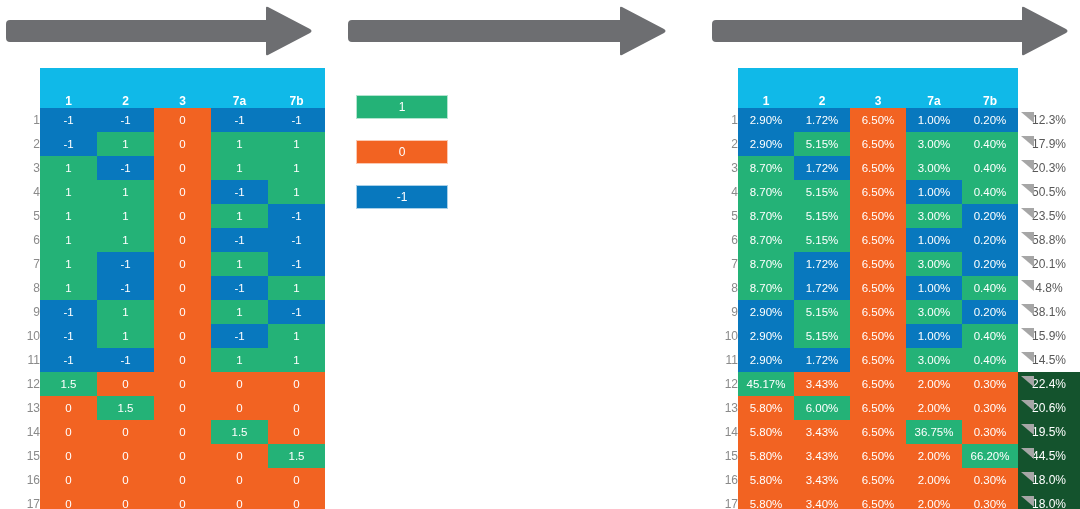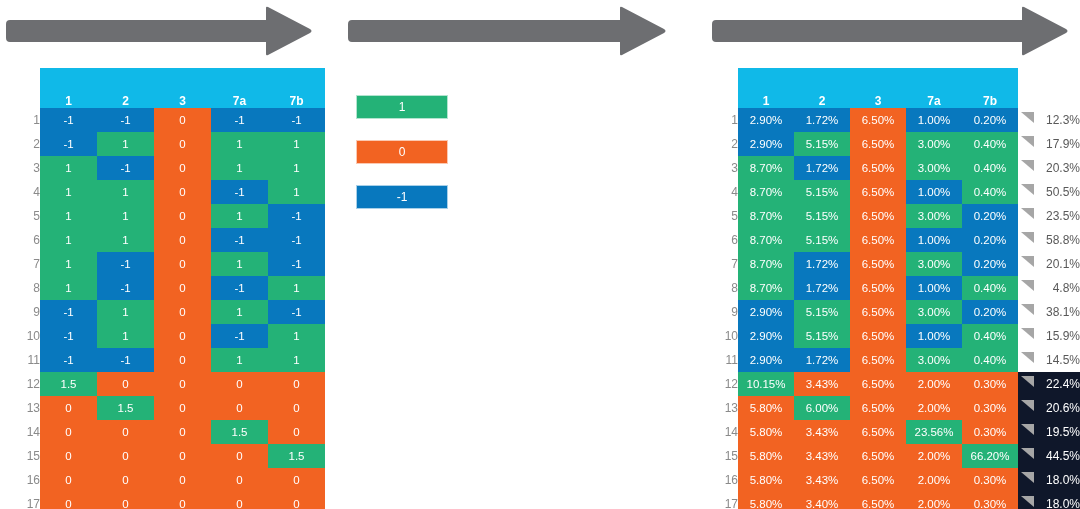--- a/index.html
+++ b/index.html
@@ -68,29 +68,29 @@
     font-size: 11.5px;
     height: 24px;
     vertical-align: middle;
   }
   .v-pos  { background: #24b277; }
   .v-zero { background: #f26322; }
   .v-neg  { background: #0878be; }
 
   
   .tot {
-    text-align: right;
+    text-align: center;
     padding-right: 8px;
     font-size: 12px;
     height: 24px;
     vertical-align: middle;
     position: relative;
   }
   .tot-white { background: #ffffff; color: #595959; }
-  .tot-blue  { background: #0f172a; color: #ffffff; }
+  .tot-blue  { background: #14532d; color: #ffffff; }
   .tot .flag {
     position: absolute;
     left: 3px;
     top: 4px;
     width: 13px;
     height: 11px;
   }
 
   
   .legend {
@@ -420,21 +420,21 @@
         <td class="cell v-neg" style="width:56px">1.72%</td>
         <td class="cell v-zero" style="width:56px">6.50%</td>
         <td class="cell v-pos" style="width:56px">3.00%</td>
         <td class="cell v-pos" style="width:56px">0.40%</td>
         <td class="tot tot-white" style="width:62px"><span class="flag"><svg width="13" height="11" viewBox="0 0 13 11">
               <path d="M0,0 L13,0 L13,11 Z" fill="#a6a6a6"></path>
             </svg></span><span>14.5%</span></td>
       </tr>
       <tr>
         <td class="rowlabel">12</td>
-        <td class="cell v-pos" style="width:56px">10.15%</td>
+        <td class="cell v-pos" style="width:56px">45.17%</td>
         <td class="cell v-zero" style="width:56px">3.43%</td>
         <td class="cell v-zero" style="width:56px">6.50%</td>
         <td class="cell v-zero" style="width:56px">2.00%</td>
         <td class="cell v-zero" style="width:56px">0.30%</td>
         <td class="tot tot-blue" style="width:62px"><span class="flag"><svg width="13" height="11" viewBox="0 0 13 11">
               <path d="M0,0 L13,0 L13,11 Z" fill="#a6a6a6"></path>
             </svg></span><span>22.4%</span></td>
       </tr>
       <tr>
         <td class="rowlabel">13</td>
@@ -445,21 +445,21 @@
         <td class="cell v-zero" style="width:56px">0.30%</td>
         <td class="tot tot-blue" style="width:62px"><span class="flag"><svg width="13" height="11" viewBox="0 0 13 11">
               <path d="M0,0 L13,0 L13,11 Z" fill="#a6a6a6"></path>
             </svg></span><span>20.6%</span></td>
       </tr>
       <tr>
         <td class="rowlabel">14</td>
         <td class="cell v-zero" style="width:56px">5.80%</td>
         <td class="cell v-zero" style="width:56px">3.43%</td>
         <td class="cell v-zero" style="width:56px">6.50%</td>
-        <td class="cell v-pos" style="width:56px">23.56%</td>
+        <td class="cell v-pos" style="width:56px">36.75%</td>
         <td class="cell v-zero" style="width:56px">0.30%</td>
         <td class="tot tot-blue" style="width:62px"><span class="flag"><svg width="13" height="11" viewBox="0 0 13 11">
               <path d="M0,0 L13,0 L13,11 Z" fill="#a6a6a6"></path>
             </svg></span><span>19.5%</span></td>
       </tr>
       <tr>
         <td class="rowlabel">15</td>
         <td class="cell v-zero" style="width:56px">5.80%</td>
         <td class="cell v-zero" style="width:56px">3.43%</td>
         <td class="cell v-zero" style="width:56px">6.50%</td>

